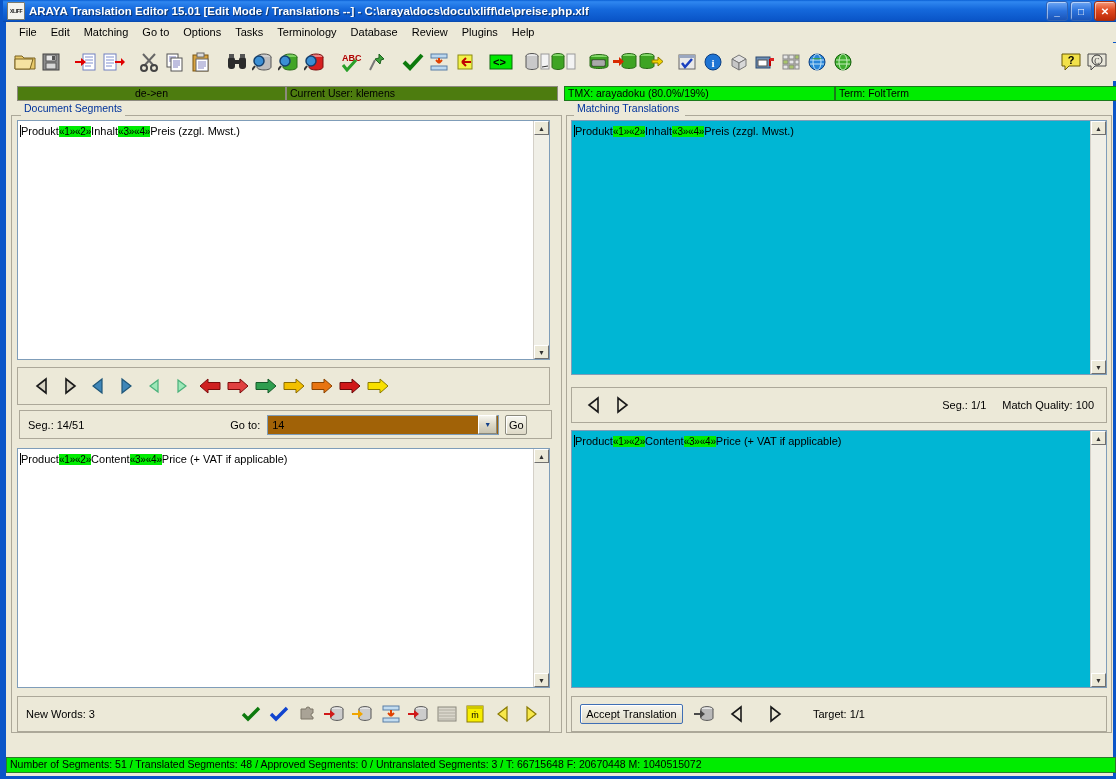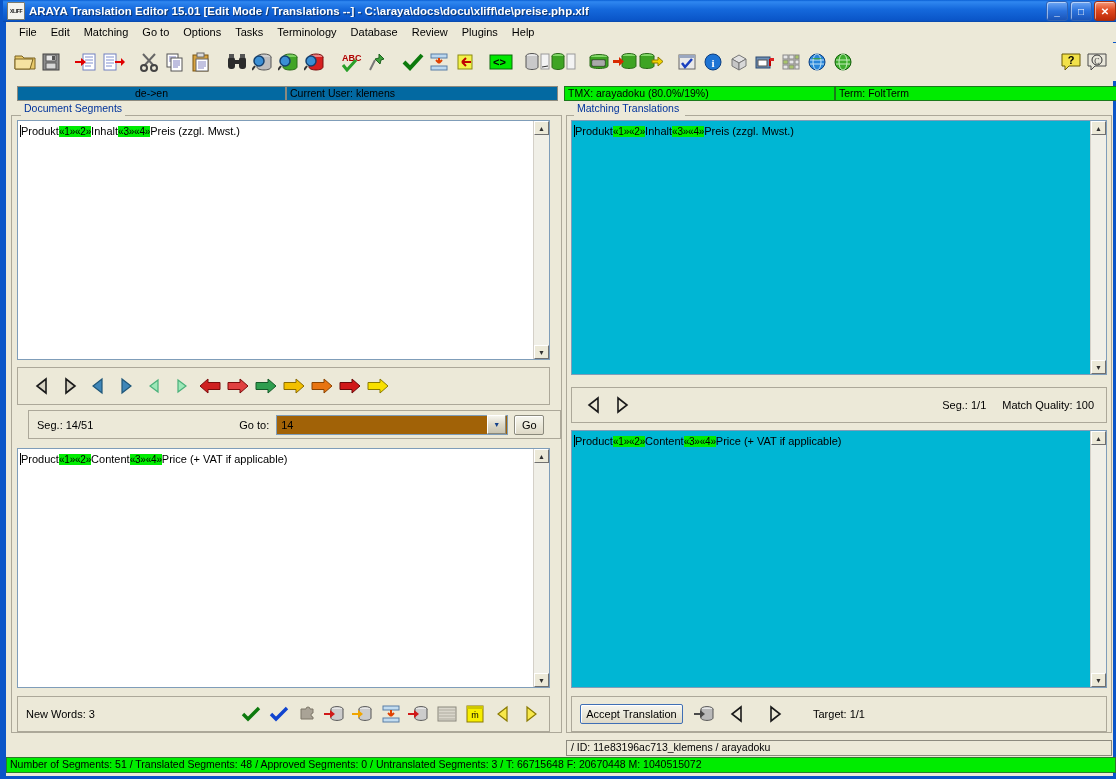--- a/index.html
+++ b/index.html
@@ -62,21 +62,21 @@
     box-sizing:border-box;
   }
   .tb{width:26px;height:26px;display:flex;align-items:center;justify-content:center;flex:none;position:relative;}
   .tb svg{display:block;}
   .tbgap{width:10px;flex:none;}
   .tb-right{margin-left:auto;display:flex;align-items:center;padding-right:6px;}
 
   
   .strip{
     position:absolute;height:15px;box-sizing:border-box;
-    border:1px solid #8c8a7e;background:#0369a1;
+    border:1px solid #8c8a7e;background:#4d7c0f;
     font-size:10.5px;line-height:13px;overflow:hidden;white-space:nowrap;
   }
   .strip.green{background:#00ec00;border:1px solid #1a7a1a;}
   .strip.ctr{text-align:center;}
   .strip.pad{padding-left:3px;}
 
   
   .grp{
     position:absolute;box-sizing:border-box;
     border:1px solid #aca899;border-top:none;
@@ -546,28 +546,28 @@
           <path d="M13 2l8 7-8 7v-3.5H1v-7h12z" fill="#d01818" stroke="#6a0808"></path>
         </svg>
     </div>
     <div class="arrowbtn">
       <svg width="22" height="18" viewBox="0 0 22 18">
           <path d="M13 2l8 7-8 7v-3.5H1v-7h12z" fill="#f8e000" stroke="#8a7a00"></path>
         </svg>
     </div>
   </div>
 
-  <div class="bar" style="left:25px;top:410px;width:533px;height:29px;">
+  <div class="bar" style="left:16px;top:410px;width:533px;height:29px;">
     <div class="lbl" style="margin-left:8px;">Seg.: 14/51</div>
     <div class="lbl" style="margin-left:146px;">Go to:</div>
     <div class="combo" style="margin-left:7px;width:232px;">
       <div class="val">14</div>
       <div class="arrow">▼</div>
     </div>
-    <div class="btn" style="margin-left:6px;width:30px;height:20px;">Go</div>
+    <div class="btn" style="margin-left:6px;width:22px;height:20px;">Go</div>
   </div>
 
   <div class="textbox" style="left:14px;top:448px;width:533px;height:240px;">
     <div class="tb-content"><span class="caret"></span><span>Product</span><span class="tag">«1»«2»</span><span>Content</span><span class="tag">«3»«4»</span><span>Price (+ VAT if applicable)</span></div>
     <div class="vsb">
       <div class="sb-btn">▲</div>
       <div class="sb-btn">▼</div>
     </div>
   </div>
 
@@ -699,19 +699,18 @@
         </svg>
     </div>
     <div class="arrowbtn" style="margin-left:10px;">
       <svg width="18" height="18" viewBox="0 0 18 18">
           <path d="M5 2l9 7-9 7z" fill="#ece9d8" stroke="#1a1a1a" stroke-width="1.6"></path>
         </svg>
     </div>
     <div class="lbl" style="margin-left:24px;">Target: 1/1</div>
   </div>
 
-  <div class="status-plain" style="position:absolute;left:563px;top:740px;width:546px;height:16px;">/ ID: 11e83196ac713_klemens / arayadoku</div>
 
   <div class="statusbar">
     <div class="status-green" style="width:1110px;">Number of Segments: 51 /  Translated Segments: 48 /  Approved Segments: 0 /  Untranslated Segments: 3 / T: 66715648 F: 20670448 M: 1040515072</div>
   </div>
 
 </div>
 
 </body></html>

